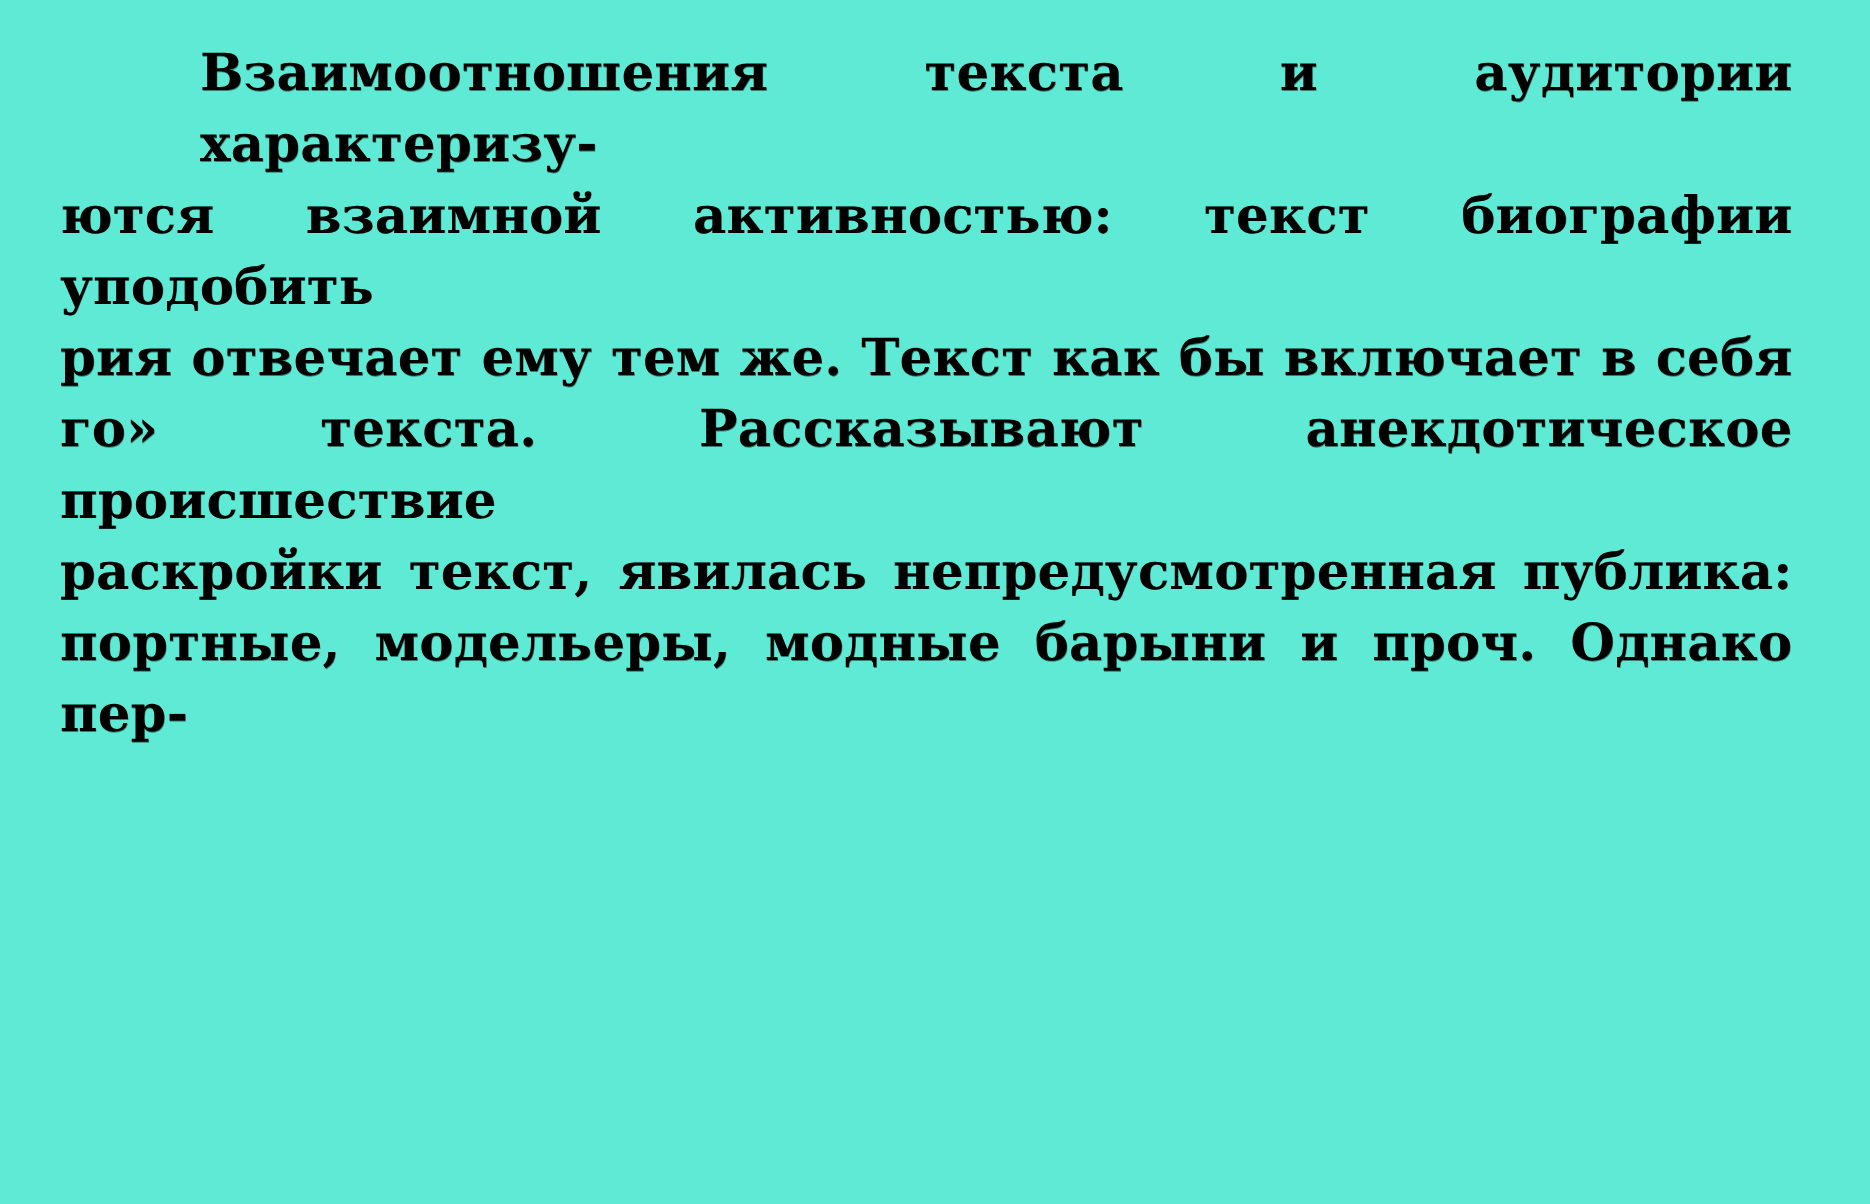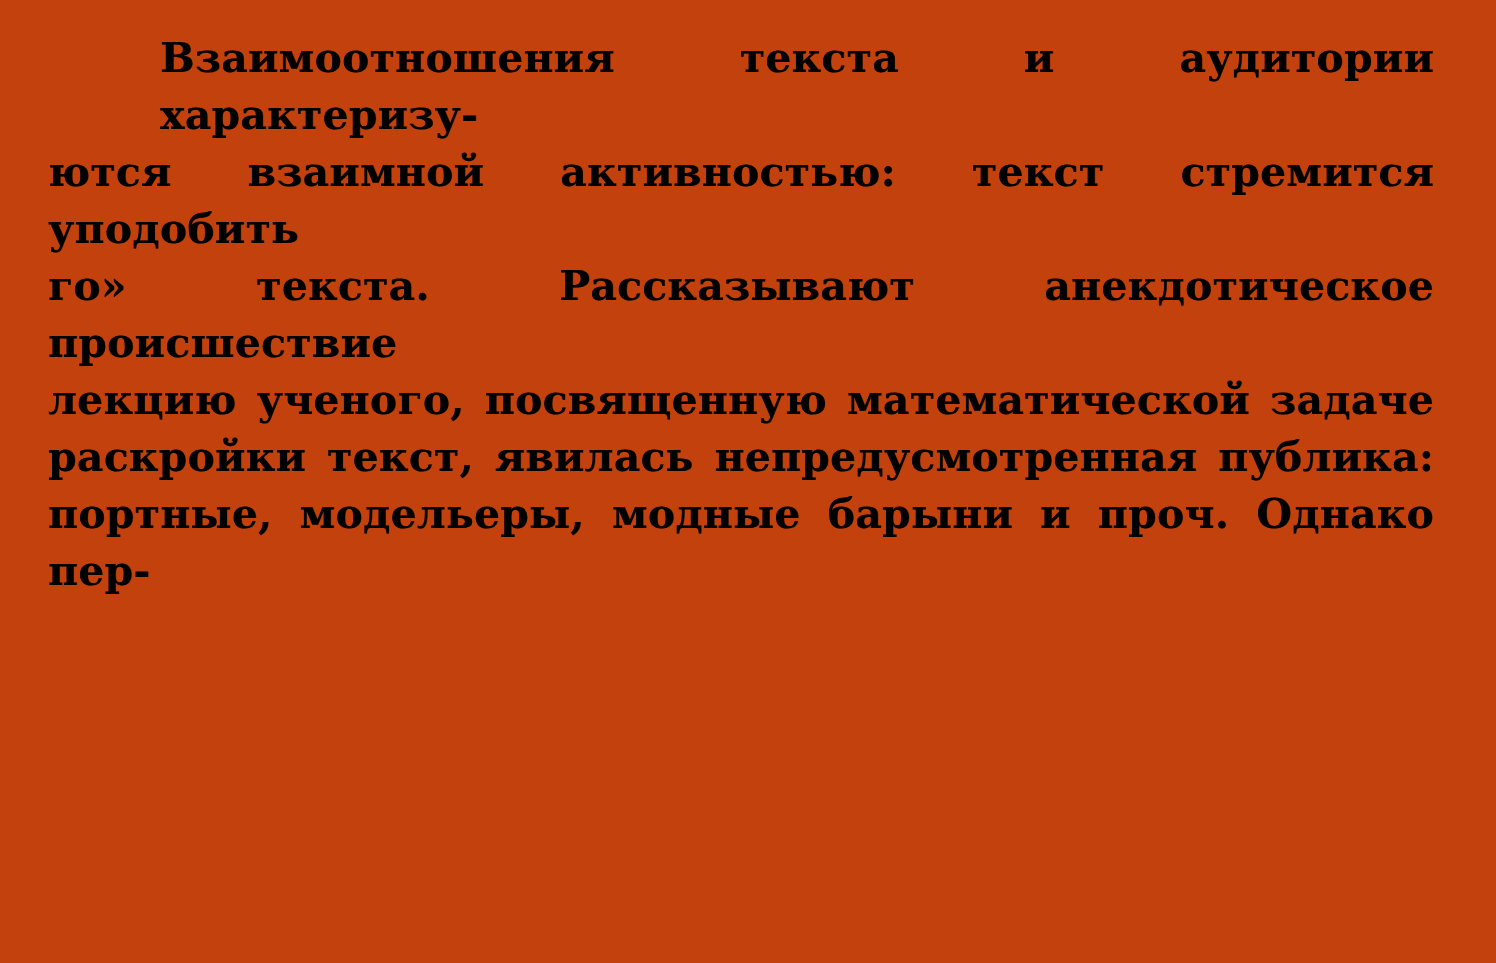--- a/index.html
+++ b/index.html
@@ -6,21 +6,21 @@
   html, body {
     width: 1496px;
     height: 963px;
     background: #ffffff;
     overflow: hidden;
   }
   .page {
     position: relative;
     width: 1496px;
     height: 963px;
-    background: #c2410c;
+    background: #5eead4;
     font-family: "DejaVu Serif", "Liberation Serif", serif;
     font-weight: 700;
     color: #000000;
   }
   .textblock {
     position: absolute;
     left: 48px;
     top: 30px;
     width: 1386px;
   }
@@ -37,20 +37,20 @@
   .line--indent {
     padding-left: 112px;
   }
 </style>
 </head>
 <body>
 
 <div class="page">
   <div class="textblock">
     <div class="line line--indent">Взаимоотношения текста и аудитории характеризу-</div>
-    <div class="line">ются взаимной активностью: текст стремится уподобить</div>
+    <div class="line">ются взаимной активностью: текст биографии уподобить</div>
+    <div class="line">рия отвечает ему тем же. Текст как бы включает в себя</div>
     <div class="line">го» текста. Рассказывают анекдотическое происшествие</div>
-    <div class="line">лекцию ученого, посвященную математической задаче</div>
     <div class="line">раскройки текст, явилась непредусмотренная публика:</div>
     <div class="line">портные, модельеры, модные барыни и проч. Однако пер-</div>
 
   </div>
 </div>
 
 </body></html>

